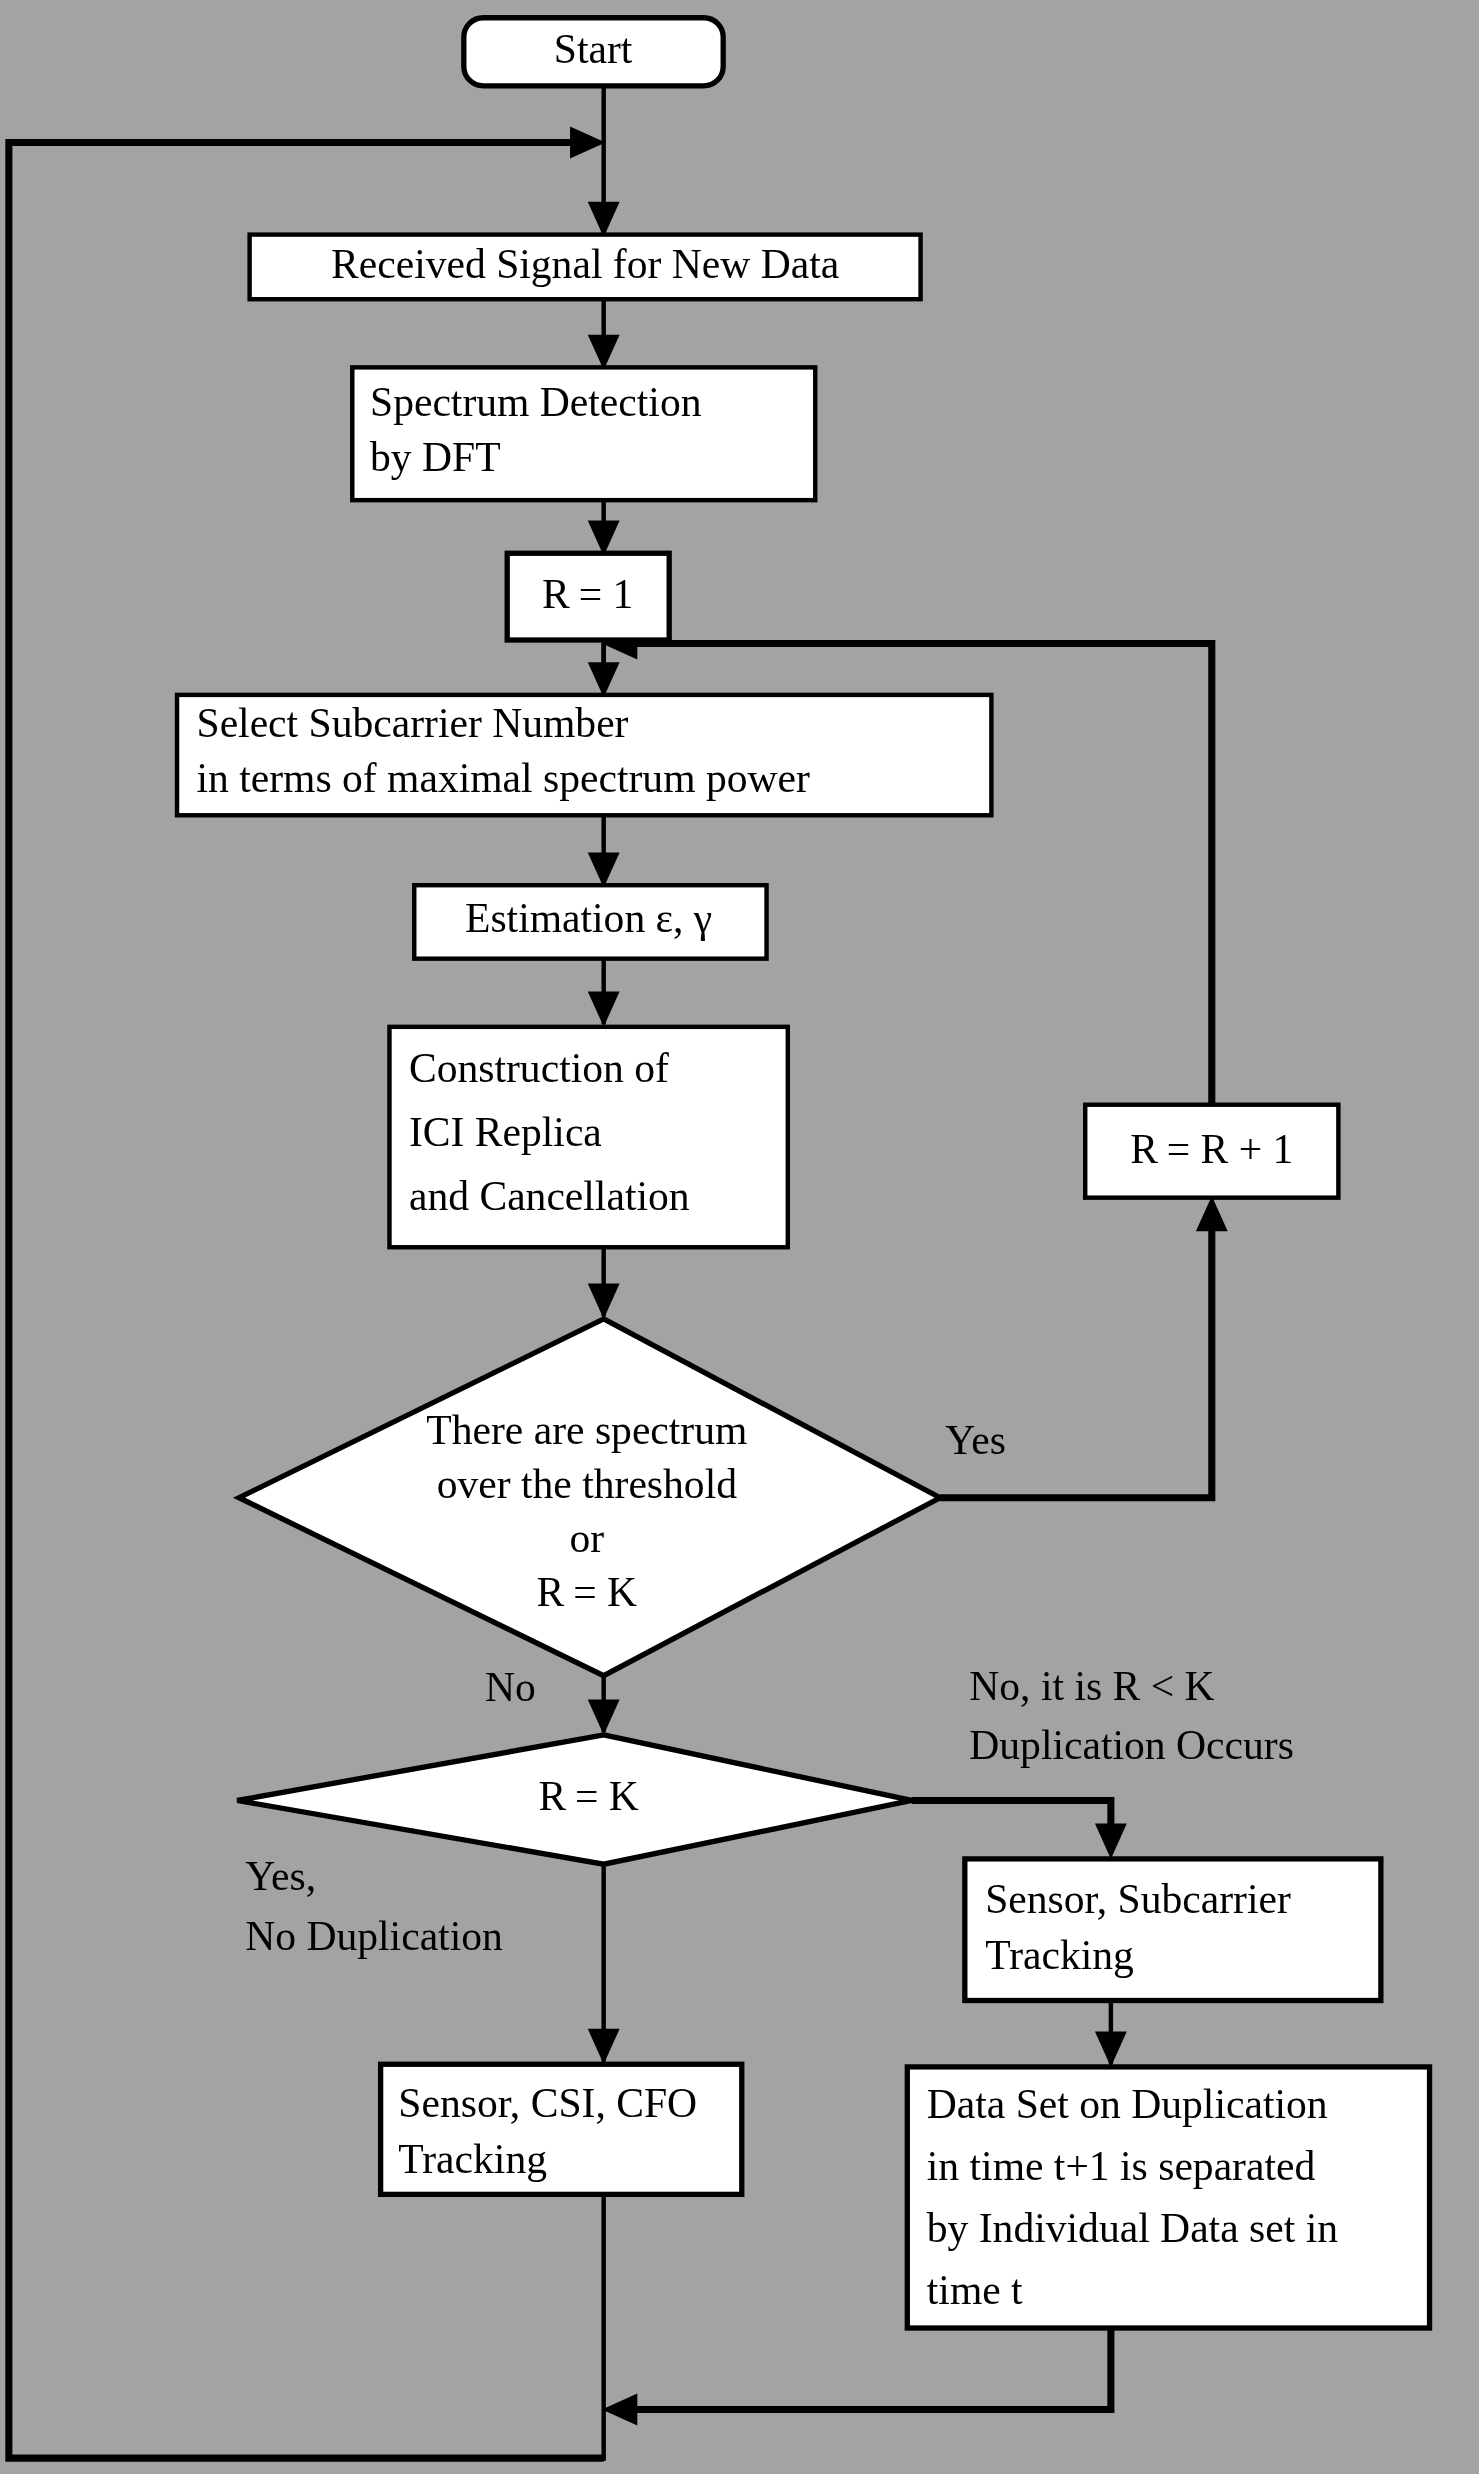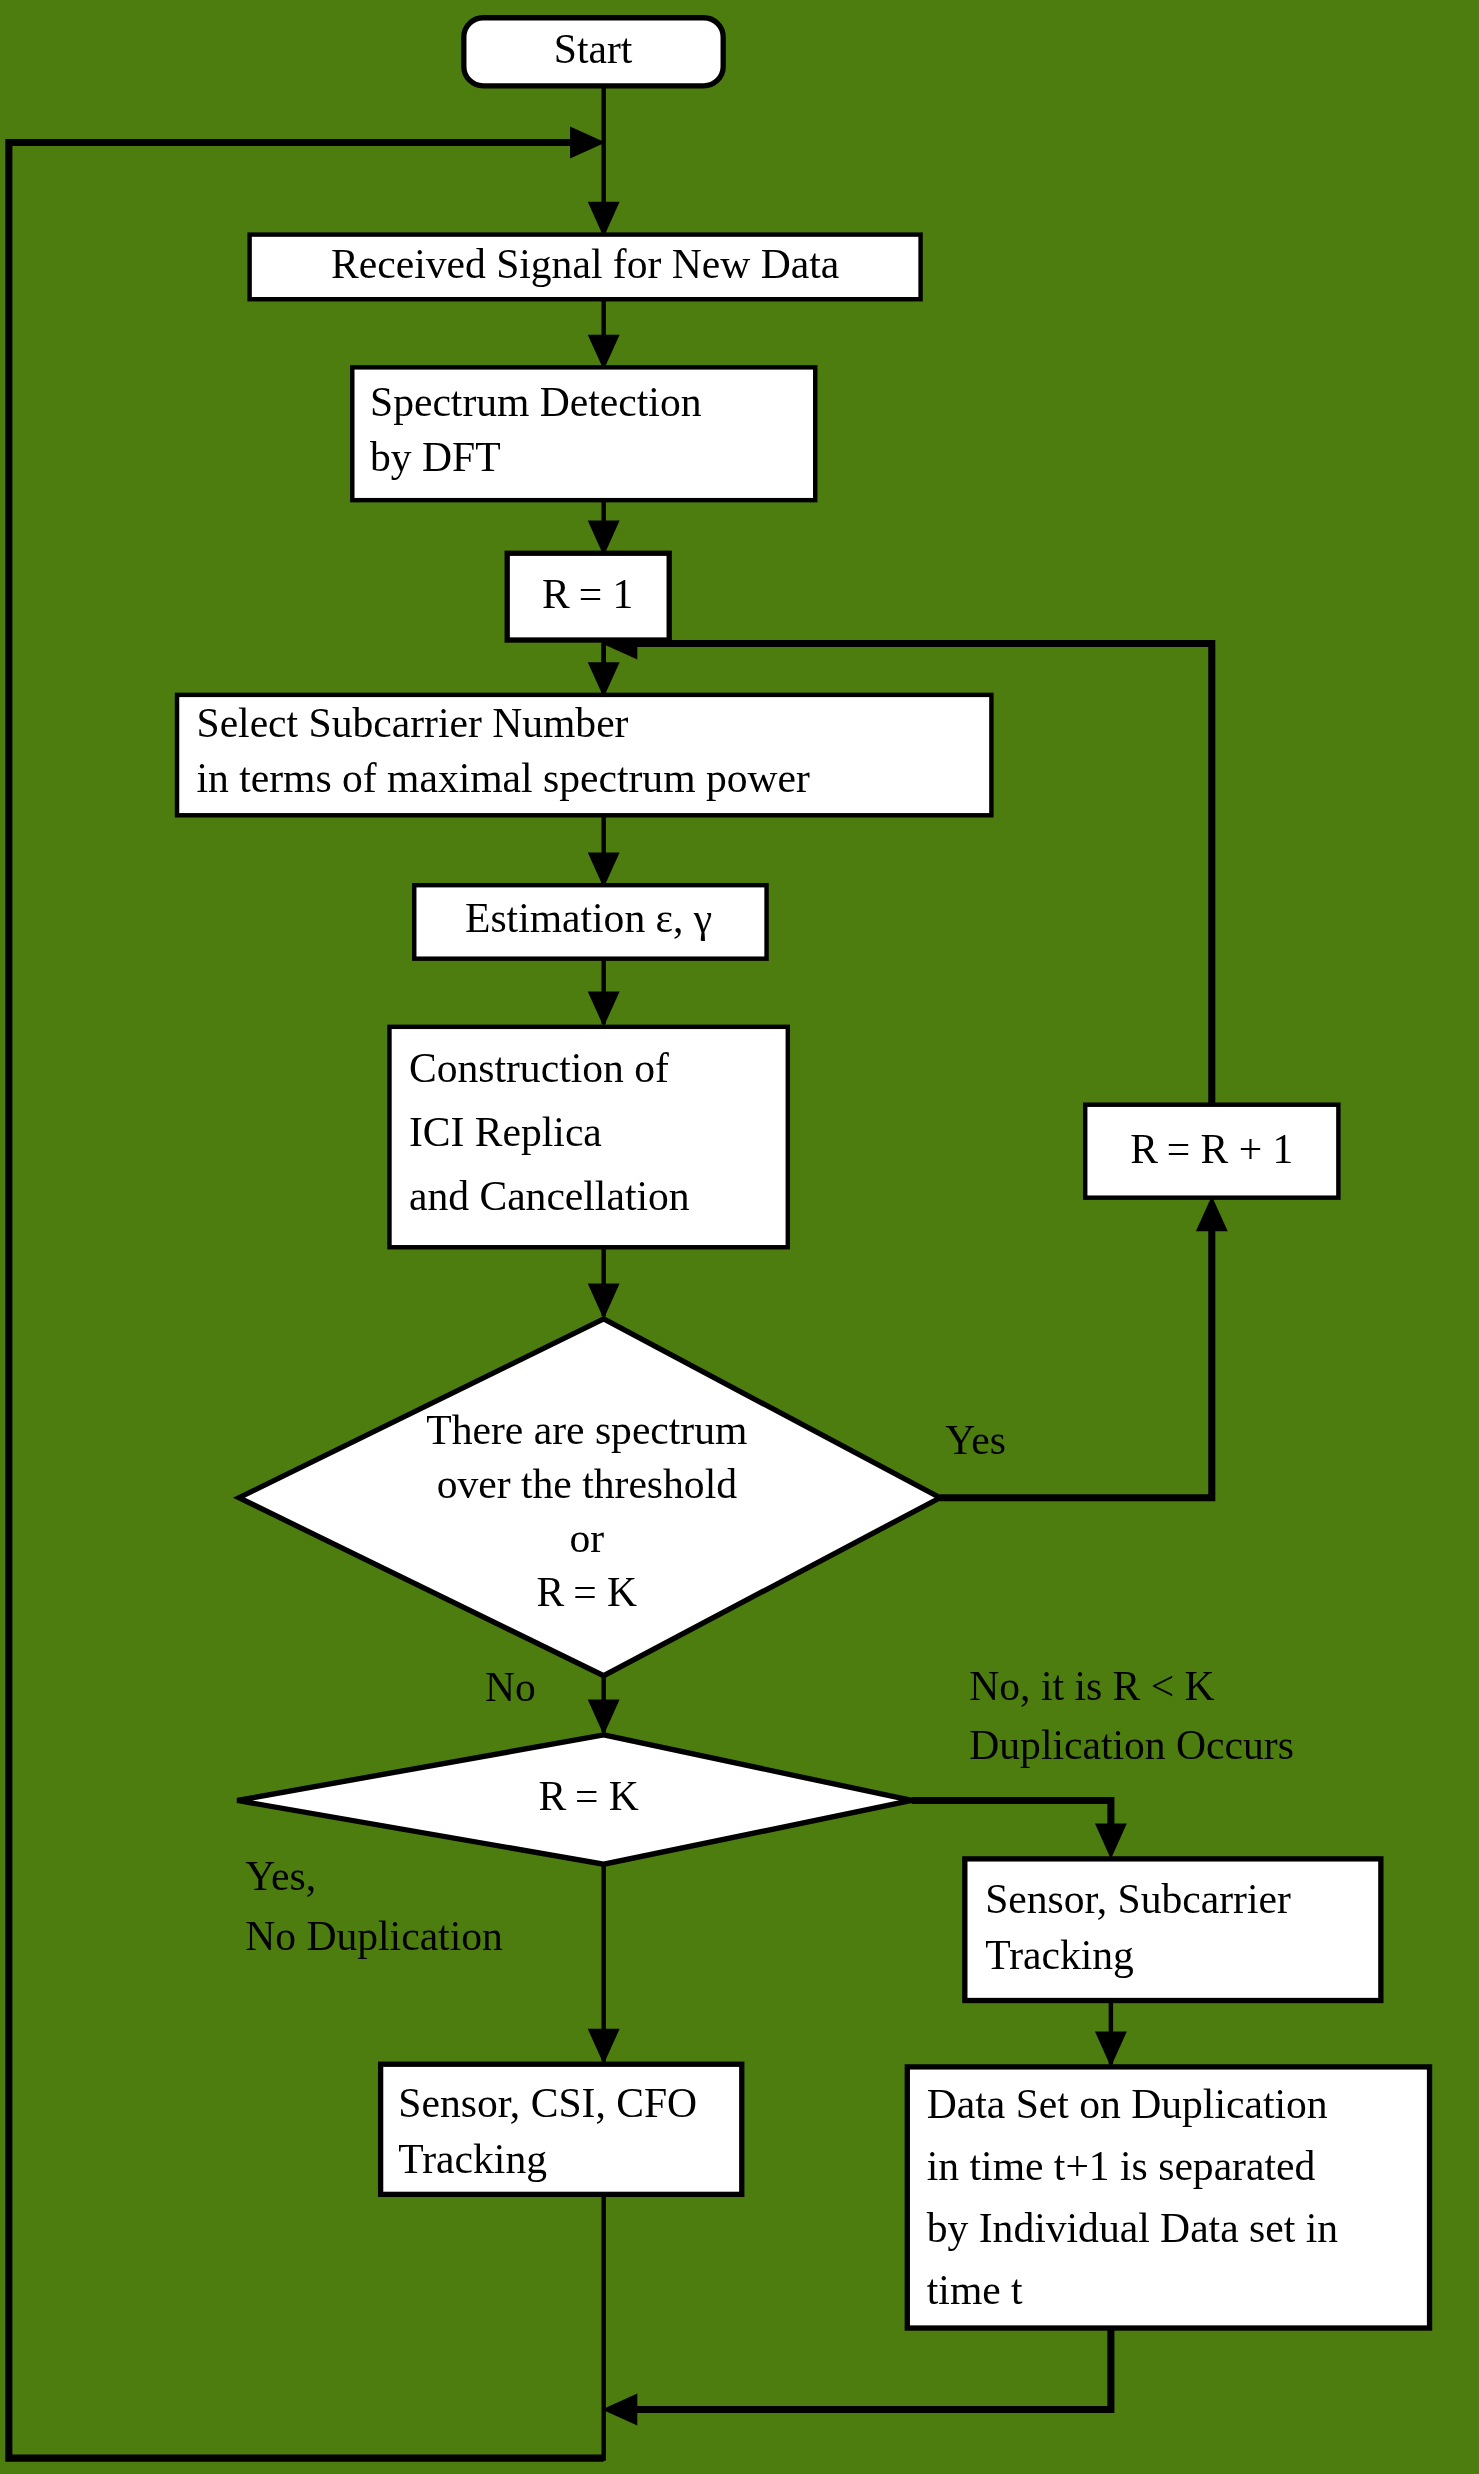--- a/index.html
+++ b/index.html
@@ -10,21 +10,21 @@
   body {
     width: 1480px;
     height: 2475px;
     font-family: "Liberation Serif", "DejaVu Serif", serif;
     overflow: hidden;
   }
   #flowchart-root {
     position: relative;
     width: 1480px;
     height: 2475px;
-    background: #4d7c0f;
+    background: #a3a3a3;
   }
   svg.chart-canvas {
     position: absolute;
     left: 0;
     top: 0;
     width: 1480px;
     height: 2475px;
     display: block;
   }
   .node-shape {

